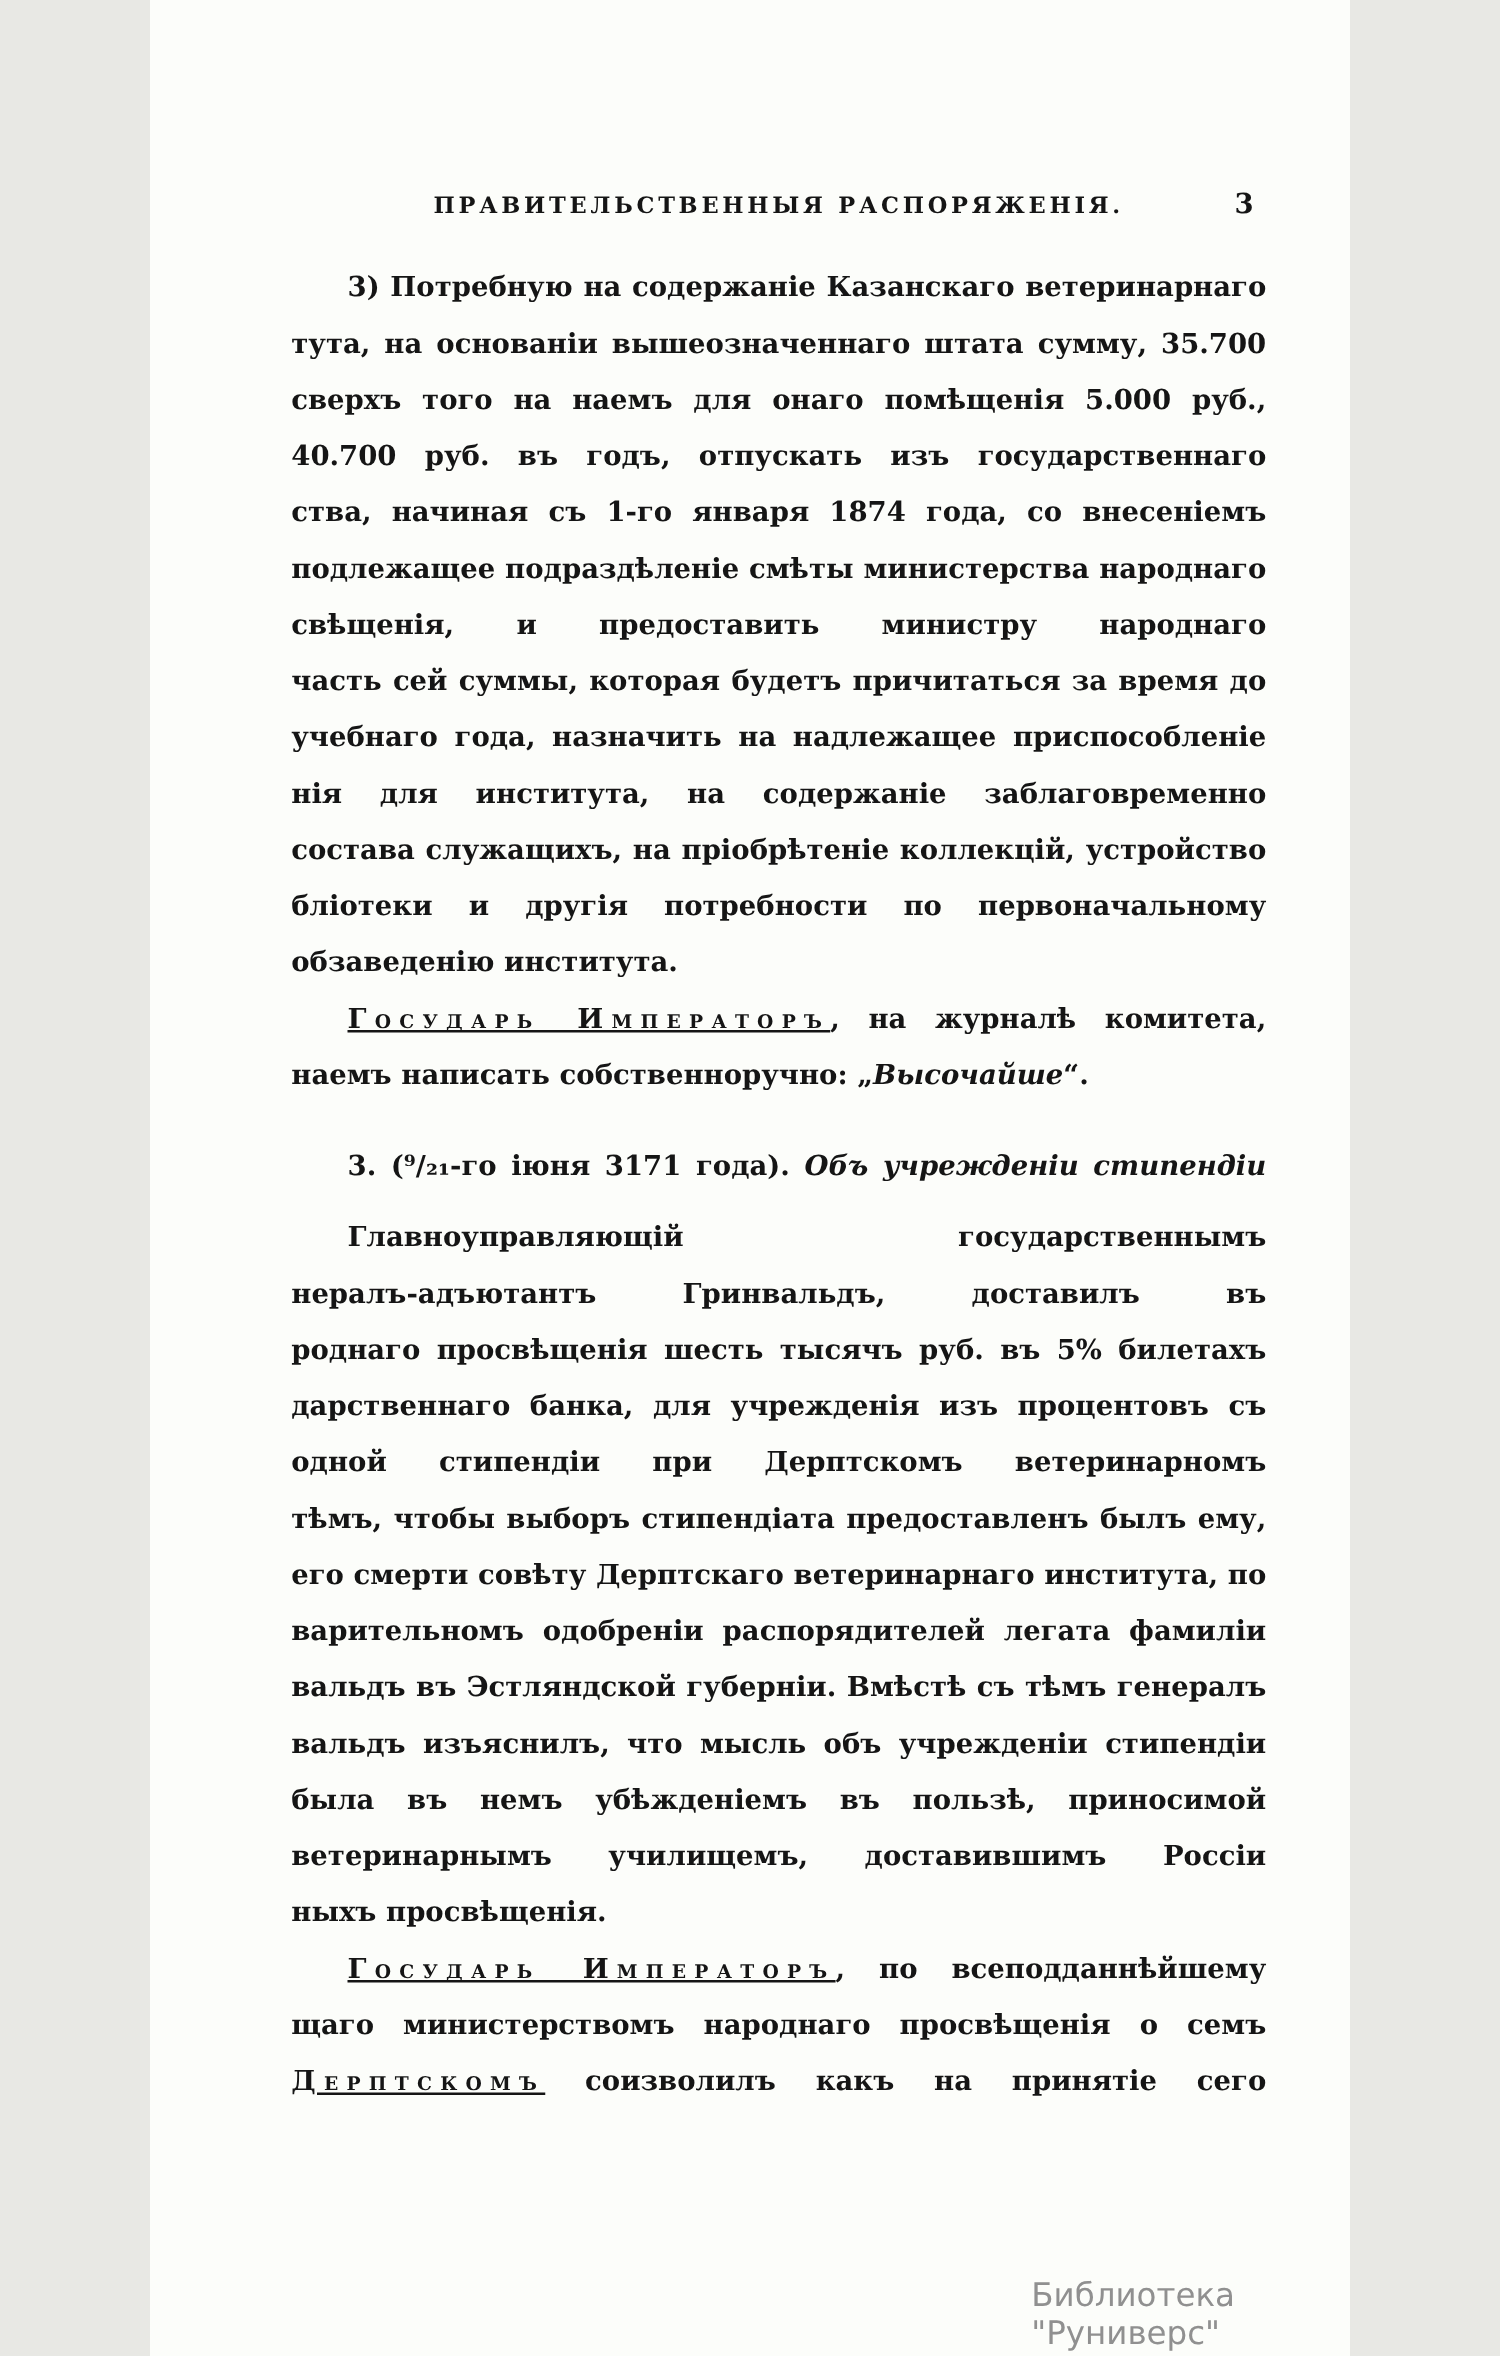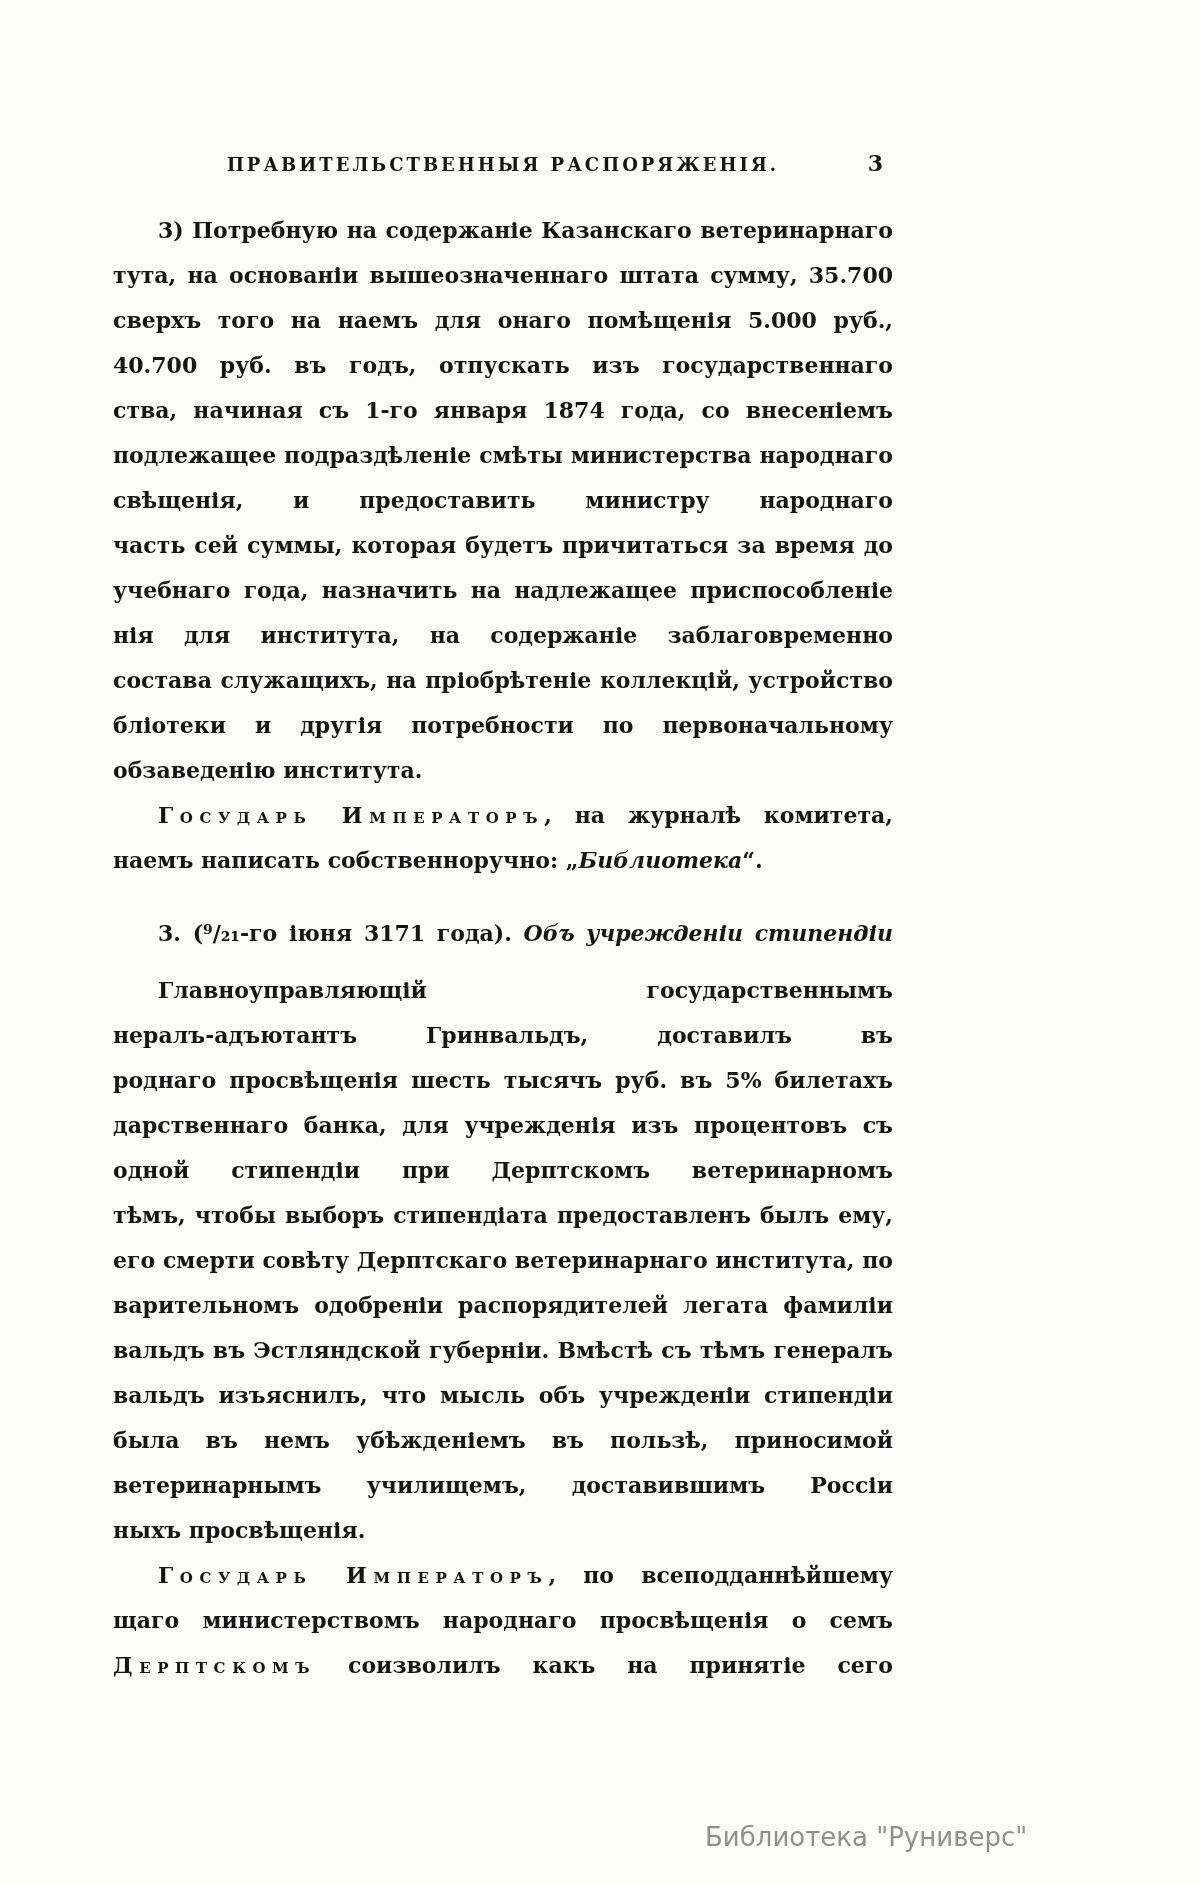--- a/index.html
+++ b/index.html
@@ -1,18 +1,18 @@
 <!DOCTYPE html>
 <html><head>
 <meta charset="utf-8">
 <style>
   html, body { margin: 0; padding: 0; background: #e8e8e4; }
   .page {
     position: relative;
-    width: 1200px;
+    width: 960px;
     height: 1885px;
     margin: 0 auto;
     background: #fcfdfa;
     color: #151515;
     font-family: "DejaVu Serif", "Liberation Serif", serif;
     overflow: hidden;
   }
   .text-column {
     position: absolute;
     left: 113px;
@@ -52,20 +52,21 @@
   }
   .line.indent { text-indent: 45px; }
   .line.last {
     text-align: center;
     text-align-last: left;
   }
   .seg-italic { font-style: italic; }
   .seg-smallcaps {
     font-variant: small-caps;
     letter-spacing: 0.30em;
+    text-decoration: underline;
   }
   .watermark {
     position: absolute;
     left: 705px;
     top: 1822px;
     font-family: "DejaVu Sans", "Liberation Sans", sans-serif;
     font-size: 26px;
     font-weight: 400;
     color: #909090;
   }
@@ -90,21 +91,21 @@
           <div class="line"><span class="seg">свѣщенія, и предоставить министру народнаго просвѣщенія ту</span></div>
           <div class="line"><span class="seg">часть сей суммы, которая будетъ причитаться за время до начала</span></div>
           <div class="line"><span class="seg">учебнаго года, назначить на надлежащее приспособленіе помѣще-</span></div>
           <div class="line"><span class="seg">нія для института, на содержаніе заблаговременно приглашеннаго</span></div>
           <div class="line"><span class="seg">состава служащихъ, на пріобрѣтеніе коллекцій, устройство би-</span></div>
           <div class="line"><span class="seg">бліотеки и другія потребности по первоначальному устройству и</span></div>
           <div class="line last"><span class="seg">обзаведенію института.</span></div>
         </div>
         <div class="block block-body">
           <div class="line indent"><span class="seg seg-smallcaps">Государь Императоръ</span><span class="seg">, на журналѣ комитета, соизво-</span></div>
-          <div class="line last"><span class="seg">наемъ написать собственноручно: „</span><span class="seg seg-italic">Библиотека</span><span class="seg">“.</span></div>
+          <div class="line last"><span class="seg">наемъ написать собственноручно: „</span><span class="seg seg-italic">Высочайше</span><span class="seg">“.</span></div>
         </div>
         <div class="block block-heading">
           <div class="line indent"><span class="seg">3. (⁹/₂₁-го іюня 3171 года). </span><span class="seg seg-italic">Объ учрежденіи стипендіи при</span></div>
         </div>
         <div class="block block-body">
           <div class="line indent"><span class="seg">Главноуправляющій государственнымъ коннозаводствомъ, ге-</span></div>
           <div class="line"><span class="seg">нералъ-адъютантъ Гринвальдъ, доставилъ въ министерство на-</span></div>
           <div class="line"><span class="seg">роднаго просвѣщенія шесть тысячъ руб. въ 5% билетахъ госу-</span></div>
           <div class="line"><span class="seg">дарственнаго банка, для учрежденія изъ процентовъ съ этой суммы</span></div>
           <div class="line"><span class="seg">одной стипендіи при Дерптскомъ ветеринарномъ институтѣ, съ</span></div>

